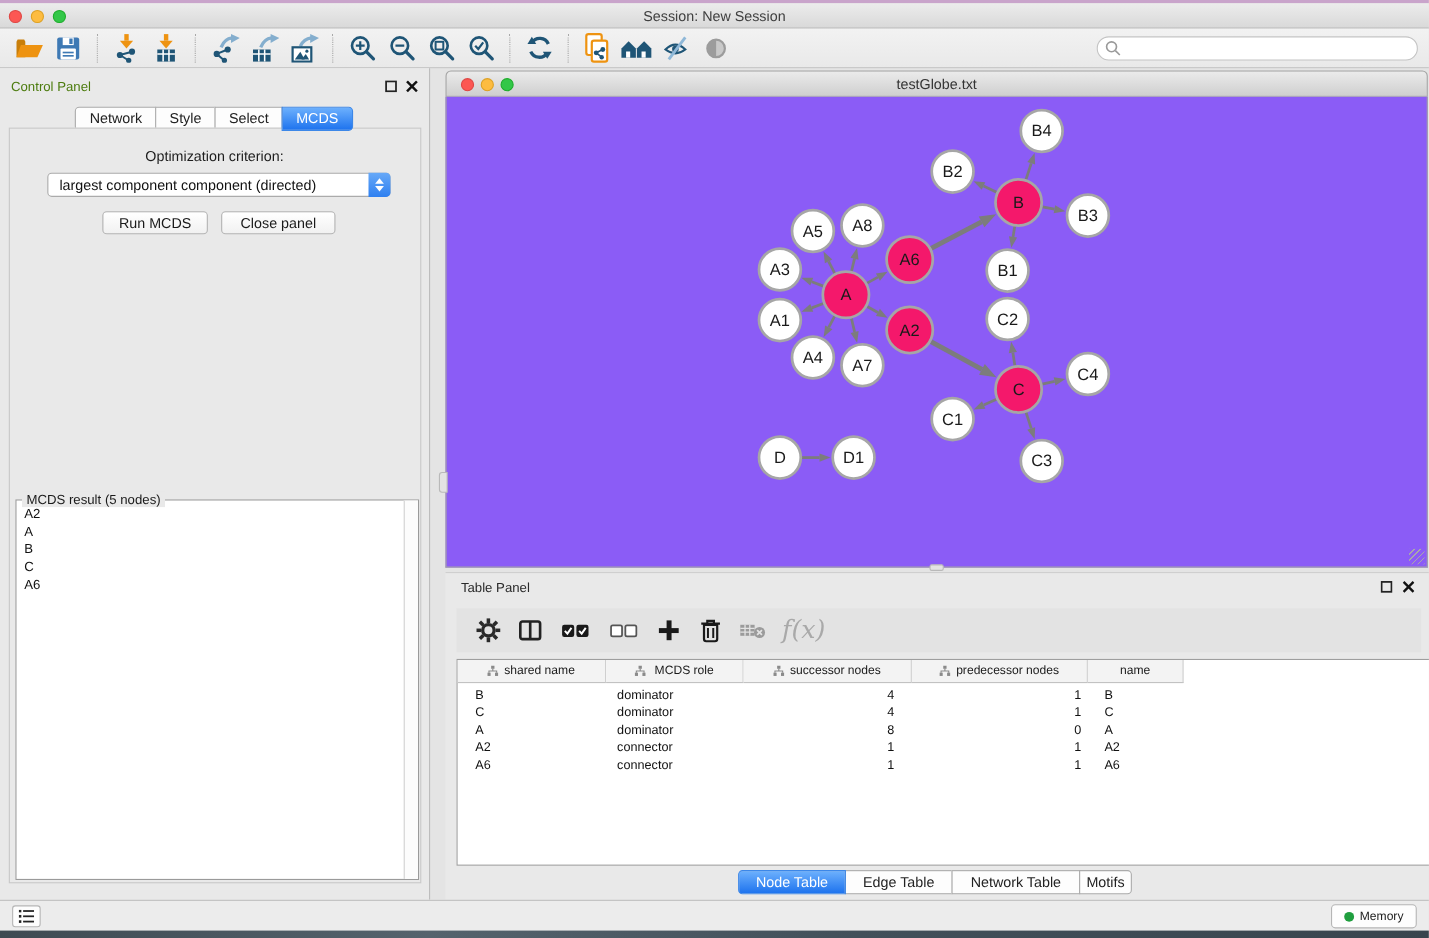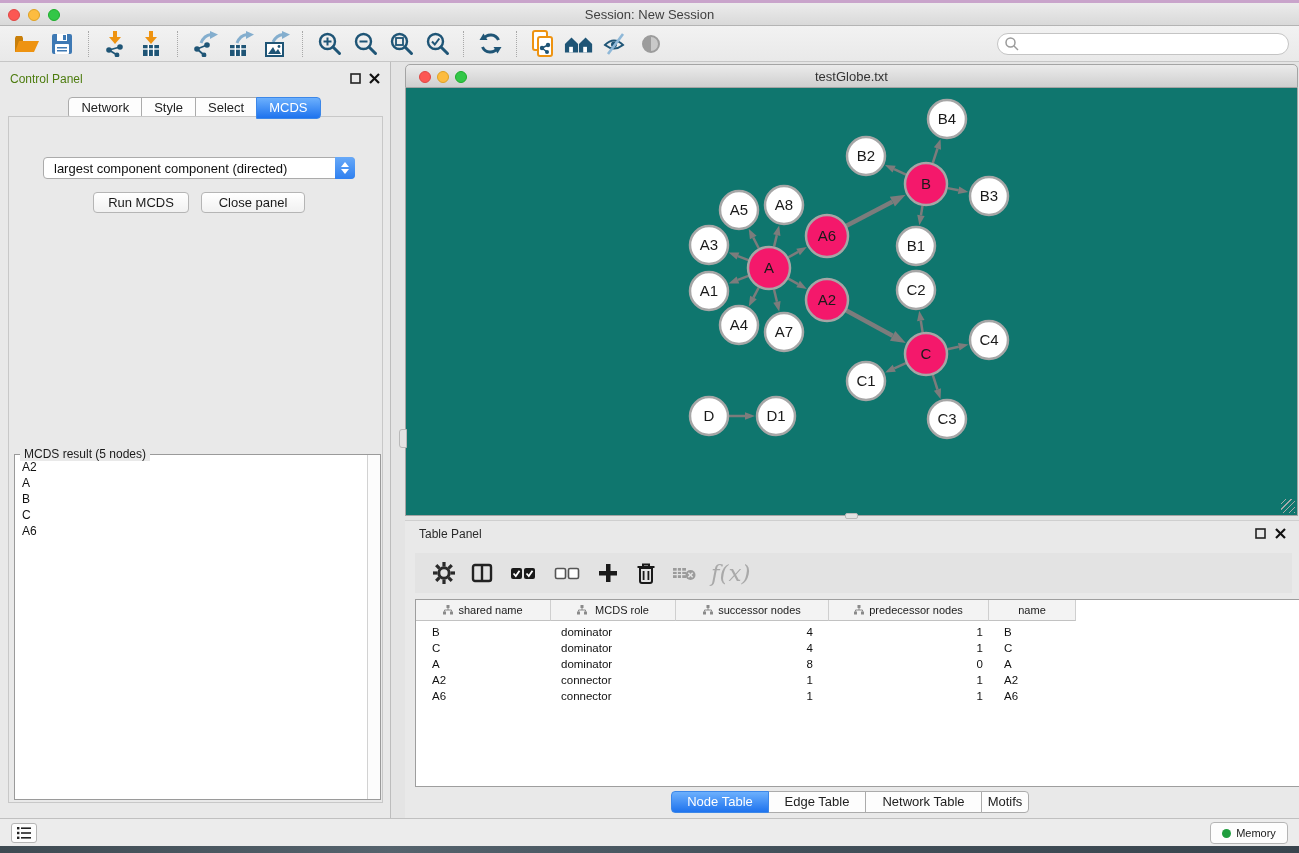--- a/index.html
+++ b/index.html
@@ -64,21 +64,21 @@
   .result-list { position:absolute; left:0; top:4px; right:14px; bottom:0; overflow:hidden; }
   .result-list div { font-size:12px; line-height:16px; padding-left:7px; color:#111; }
   .result-scroll { position:absolute; top:0; right:0; bottom:0; width:13px; background:#FCFCFC; border-left:1px solid #D2D2D2; }
 
   
   .net-window { position:absolute; left:405px; top:64px; width:893px; height:452px; }
   .nw-titlebar { height:24px; background:linear-gradient(#EBEBEB,#CFCFCF); border:1px solid #A4A4A4;
     border-radius:5px 5px 0 0; position:relative; }
   .nw-light { position:absolute; top:6px; width:12px; height:12px; border-radius:50%; }
   .nw-title { position:absolute; left:0; right:0; top:4px; text-align:center; font-size:13px; color:#333; }
-  .nw-content { position:relative; height:428px; background:#0f766e; border:1px solid #A4A4A4; border-top:none; }
+  .nw-content { position:relative; height:428px; background:#8b5cf6; border:1px solid #A4A4A4; border-top:none; }
   .nw-grip-left { position:absolute; left:-6px; top:365px; width:8px; height:19px;
     background:#E3E3E3; border:1px solid #B9B9B9; border-radius:3px 0 0 3px; }
   .nw-grip-bottom { position:absolute; left:440px; bottom:-3px; width:13px; height:6px;
     background:#E3E3E3; border:1px solid #B9B9B9; border-radius:2px; }
   .nw-resize { position:absolute; right:2px; bottom:2px; width:14px; height:14px;
     background:repeating-linear-gradient(135deg, transparent 0 3px, #A9A9A9 3px 4px); }
 
   
   .table-panel { position:absolute; left:405px; top:520px; width:894px; height:298px;
     background:#E9E9E9; border-top:1px solid #CFCFCF; }
@@ -302,20 +302,21 @@
         <line x1="10" y1="1" x2="1" y2="10" stroke="#111" stroke-width="2.2"></line>
       </svg>
   </div>
   <div class="cp-tabs">
     <div class="tab">Network</div>
     <div class="tab">Style</div>
     <div class="tab">Select</div>
     <div class="tab active">MCDS</div>
   </div>
   <div class="cp-inner"></div>
+  <div class="opt-label">Optimization criterion:</div>
   <div class="dropdown">
     <div class="dd-value">largest component component (directed)</div>
     <div class="dd-step">
         <div class="dd-up"></div>
         <div class="dd-down"></div>
       </div>
   </div>
   <div class="btn btn-run">Run MCDS</div>
   <div class="btn btn-close">Close panel</div>
   <div class="result-box">

